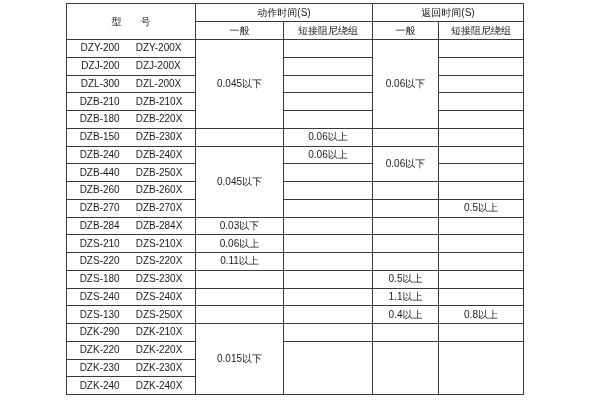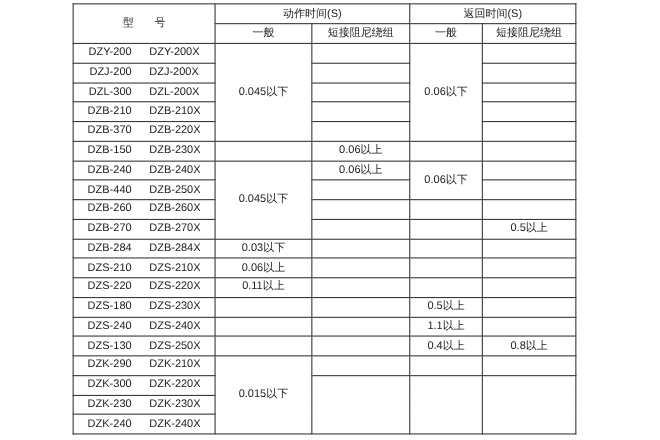--- a/index.html
+++ b/index.html
@@ -91,21 +91,21 @@
               <span>DZB-210</span>
               <span>DZB-210X</span>
             </div>
           </td>
         <td></td>
         <td></td>
       </tr>
       <tr>
         <td>
             <div class="model-wrap">
-              <span>DZB-370</span>
+              <span>DZB-180</span>
               <span>DZB-220X</span>
             </div>
           </td>
         <td></td>
         <td></td>
       </tr>
       <tr>
         <td>
             <div class="model-wrap">
               <span>DZB-150</span>
@@ -241,21 +241,21 @@
             </div>
           </td>
         <td rowspan="4">0.015以下</td>
         <td></td>
         <td></td>
         <td></td>
       </tr>
       <tr>
         <td>
             <div class="model-wrap">
-              <span>DZK-300</span>
+              <span>DZK-220</span>
               <span>DZK-220X</span>
             </div>
           </td>
         <td rowspan="3"></td>
         <td rowspan="3"></td>
         <td rowspan="3"></td>
       </tr>
       <tr>
         <td>
             <div class="model-wrap">

